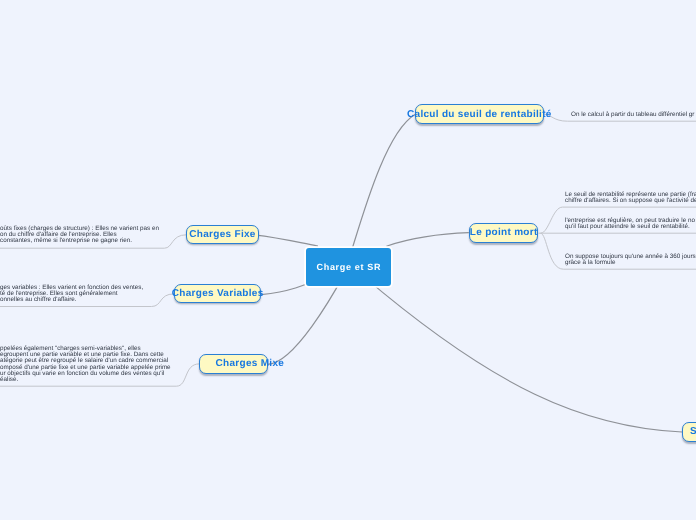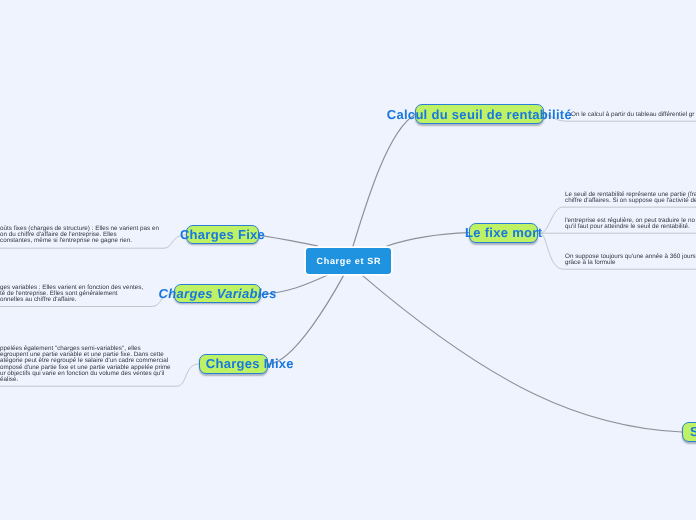--- a/index.html
+++ b/index.html
@@ -7,22 +7,22 @@
   body{width:696px;height:520px;overflow:hidden;background:#eff3fd;
        font-family:"Liberation Sans",sans-serif;
        -webkit-font-smoothing:antialiased;
        text-rendering:geometricPrecision;}
   #stage{position:relative;width:696px;height:520px;overflow:hidden;background:#eff3fd;}
   svg.links{position:absolute;left:0;top:0;width:696px;height:520px;overflow:visible;pointer-events:none;}
   .node{position:absolute;box-sizing:border-box;display:flex;align-items:center;
         justify-content:center;white-space:nowrap;cursor:default;will-change:transform;}
   .root{background:#1f93e0;color:#fff;border-radius:3px;font-weight:bold;
         font-size:9px;letter-spacing:0.66px;text-indent:0.66px;box-shadow:0 0 0 1.8px #fff;}
-  .topic{background:#bef264;color:#1878e0;border:1.8px solid #2a7fd4;border-radius:7px;
-         font-weight:bold;font-size:13px;letter-spacing:0.3px;
+  .topic{background:#fef9c3;color:#1878e0;border:1.8px solid #2a7fd4;border-radius:7px;
+         font-weight:bold;font-size:10px;letter-spacing:0.3px;
          box-shadow:0 1.2px 1.6px rgba(30,45,70,0.33);}
   .topic.clipped{justify-content:flex-start;padding-left:7px;}
   .note{position:absolute;color:#2f3643;font-size:6.3px;white-space:nowrap;will-change:transform;}
   .note .ln{height:6.2px;line-height:6.2px;}
 </style>
 </head>
 <body>
 
 <div id="stage">
   <svg class="links" viewBox="0 0 696 520">
@@ -70,34 +70,34 @@
     <div class="ln">chiffre d'affaires. Si on suppose que l'activité de</div>
   </div>
   <div class="note" style="left:564.9px;top:218.1px;">
     <div class="ln">l'entreprise est régulière, on peut traduire le no</div>
     <div class="ln">qu'il faut pour atteindre le seuil de rentabilité.</div>
   </div>
   <div class="note" style="left:564.9px;top:254.0px;">
     <div class="ln">On suppose toujours qu'une année à 360 jours,</div>
     <div class="ln">grâce à la formule</div>
   </div>
-  <div class="node root" style="left:306px;top:248px;width:85px;height:26px;">
+  <div class="node root" style="left:306px;top:248px;width:85px;height:38px;">
       <span>Charge et SR</span>
     </div>
   <div class="node topic" style="left:415.3px;top:104.3px;width:128.7px;height:20.1px;">
       <span>Calcul du seuil de rentabilité</span>
     </div>
   <div class="node topic" style="left:186.2px;top:225.3px;width:73px;height:18.9px;">
       <span>Charges Fixe</span>
     </div>
-  <div class="node topic" style="left:174px;top:284.2px;width:87.3px;height:19.3px;font-style:italic;">
+  <div class="node topic" style="left:174px;top:284.2px;width:87.3px;height:19.3px;">
       <span>Charges Variables</span>
     </div>
   <div class="node topic" style="left:199.2px;top:354.2px;width:68.6px;height:19.9px;padding-left:33px;">
       <span>Charges Mixe</span>
     </div>
   <div class="node topic" style="left:468.7px;top:223.1px;width:69.4px;height:19.6px;">
-      <span>Le fixe mort</span>
+      <span>Le point mort</span>
     </div>
   <div class="node topic clipped" style="left:682.3px;top:422.3px;width:90px;height:19.6px;">
       <span>S</span>
     </div>
 </div>
 
 </body></html>

